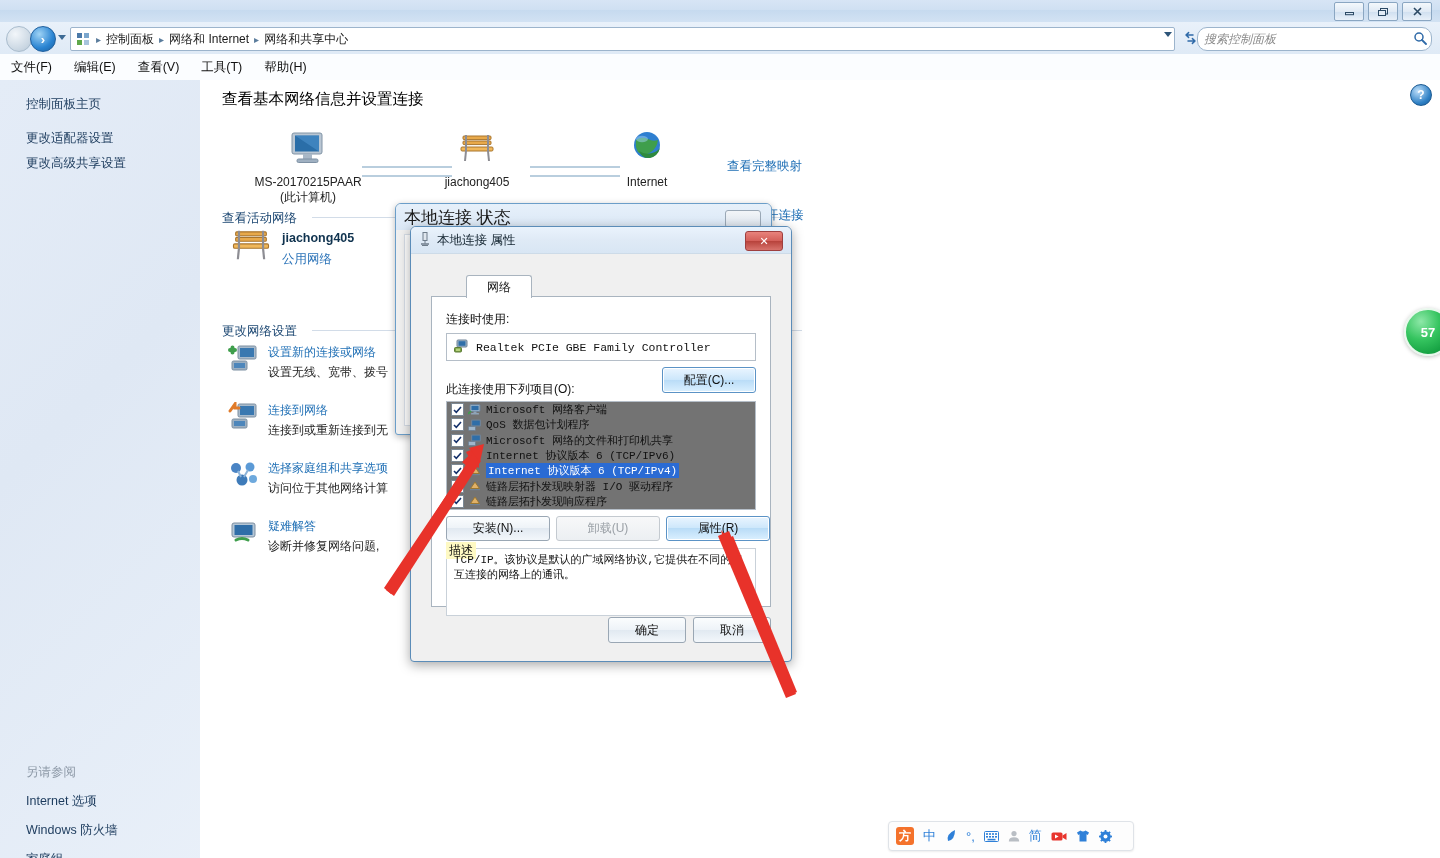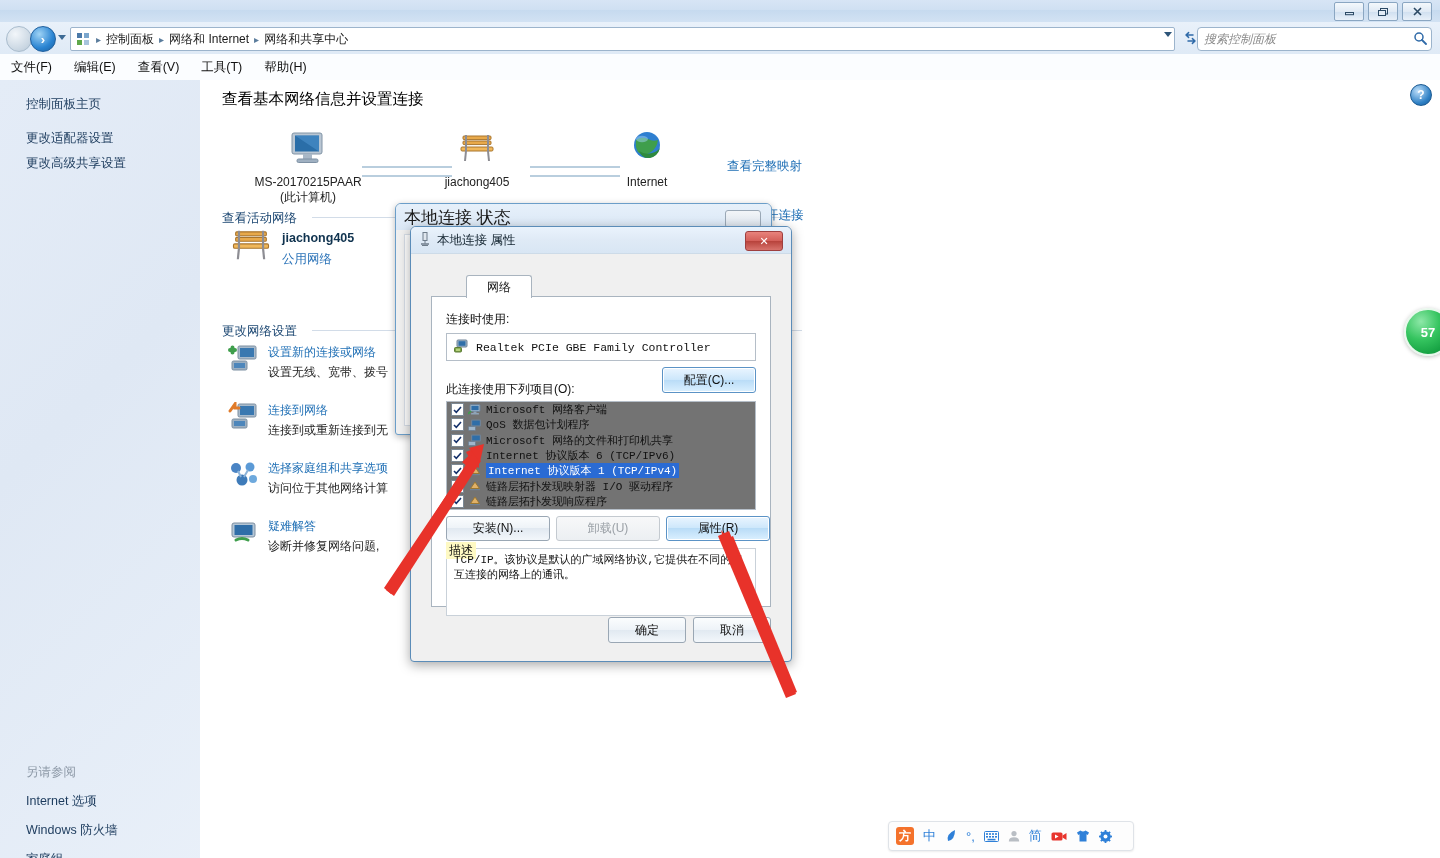--- a/index.html
+++ b/index.html
@@ -59,21 +59,21 @@
   .crumb { padding: 0 2px; white-space: nowrap; }
   .sep { color: #5a7c9c; padding: 0 3px; font-size: 10px; }
   .crumbdrop {
     position:absolute; right:2px; top:4px; width:0;height:0;
     border-left:4px solid transparent;border-right:4px solid transparent;border-top:5px solid #2d5579;
   }
   .refreshbtn { position:absolute; right:240px; top:6px; width:20px;height:20px;
     display:flex;align-items:center;justify-content:center;color:#2f6aa8;font-size:13px; }
   .searchbox {
     position:absolute; right:8px; top:5px; width:225px; height:22px;
-    background:#fff; border:1px solid #9cb4cc; border-radius:4px;
+    background:#fff; border:1px solid #9cb4cc; border-radius:10px;
     display:flex;align-items:center; padding:0 4px;
   }
   .searchbox input {
     border:0; outline:0; flex:1; font-size:12px; font-family:inherit;
     color:#555; font-style: italic;
   }
   .searchbox input::placeholder { color:#8a8a8a; font-style: italic; }
   .searchicon { color:#2f6aa8; font-size:13px; }
 
   
@@ -608,21 +608,21 @@
                 <svg width="9" height="8" viewBox="0 0 9 8">
                   <path d="M1 4 L3.3 6.3 L8 1" stroke="#14306b" stroke-width="1.6" fill="none"></path>
                 </svg>
               </span>
             <span class="ic">
               <svg width="14" height="12" viewBox="0 0 14 12">
                   <path d="M7 2 L11.5 8.5 L2.5 8.5 Z" fill="#e0b167" stroke="#9a7733"></path>
                   <path d="M2 9.6 h10" stroke="#6f8296" stroke-width="1.2"></path>
                 </svg>
             </span>
-            <span class="tx">Internet 协议版本 1 (TCP/IPv4)</span>
+            <span class="tx">Internet 协议版本 6 (TCP/IPv4)</span>
           </div>
           <div class="lrow">
             <span class="cb">
                 <svg width="9" height="8" viewBox="0 0 9 8">
                   <path d="M1 4 L3.3 6.3 L8 1" stroke="#14306b" stroke-width="1.6" fill="none"></path>
                 </svg>
               </span>
             <span class="ic">
               <svg width="14" height="12" viewBox="0 0 14 12">
                   <path d="M7 2 L11.5 8.5 L2.5 8.5 Z" fill="#e0b167" stroke="#9a7733"></path>

